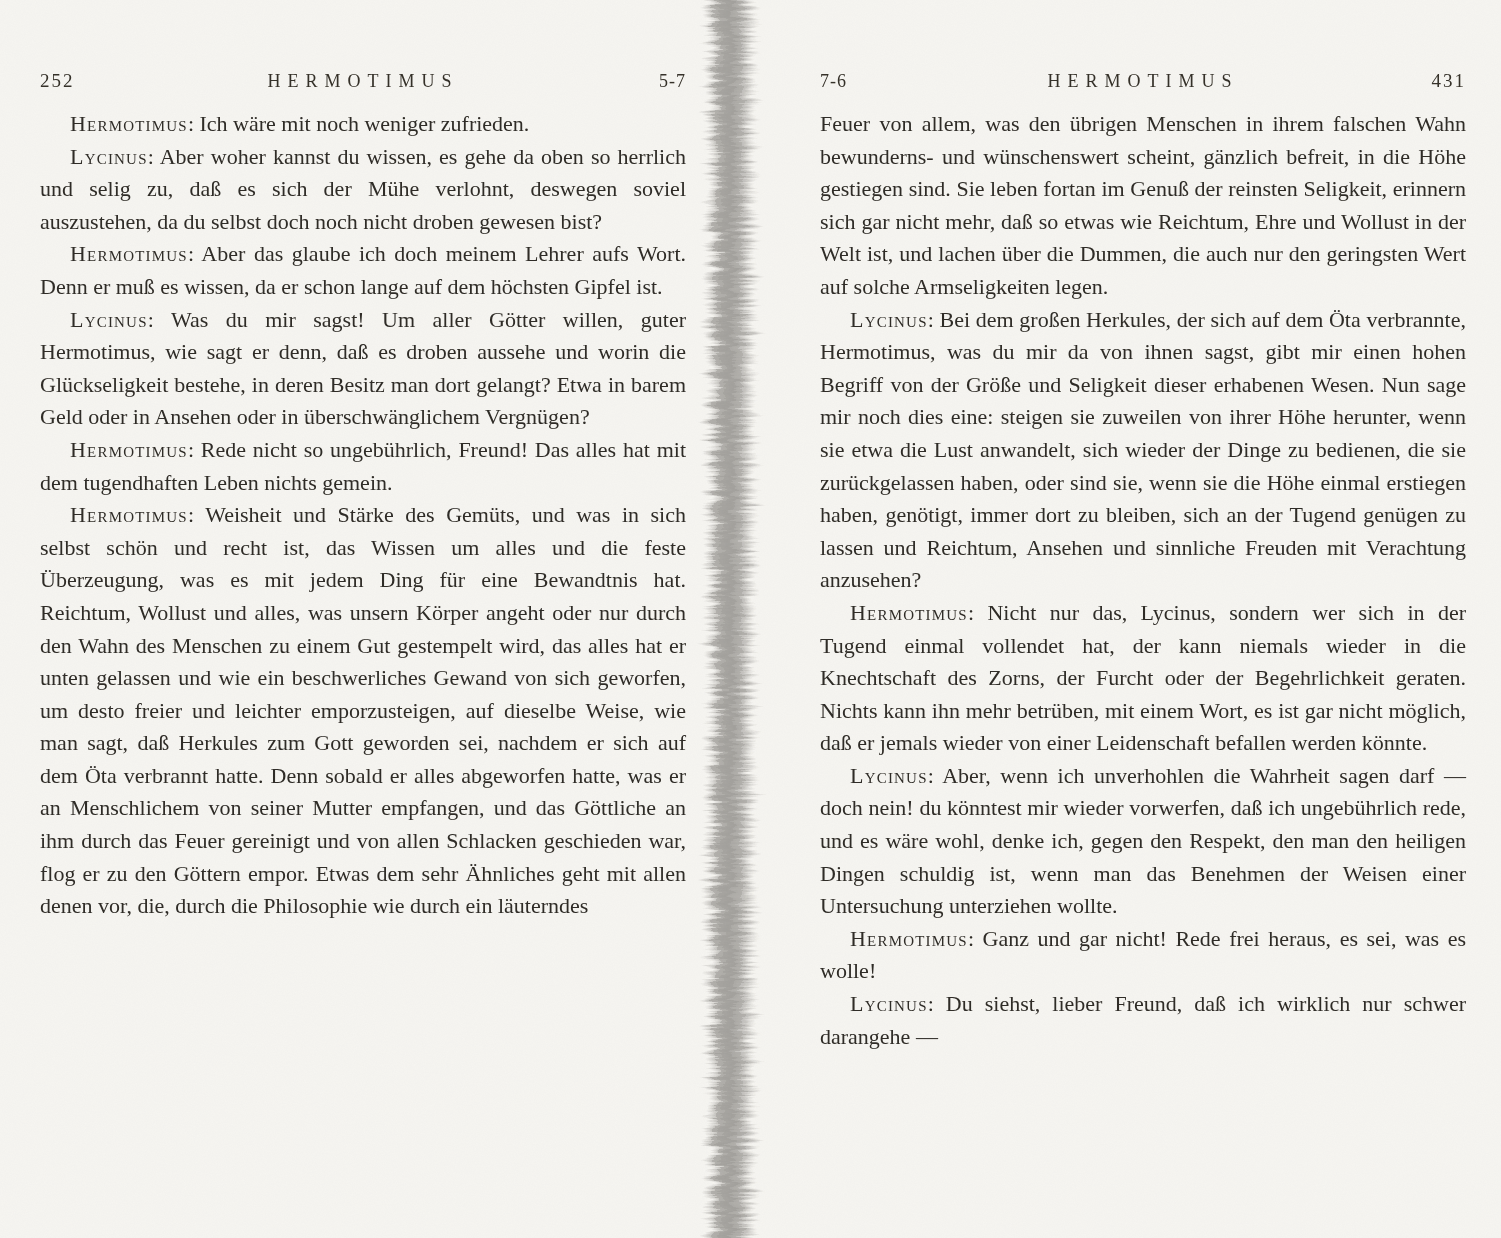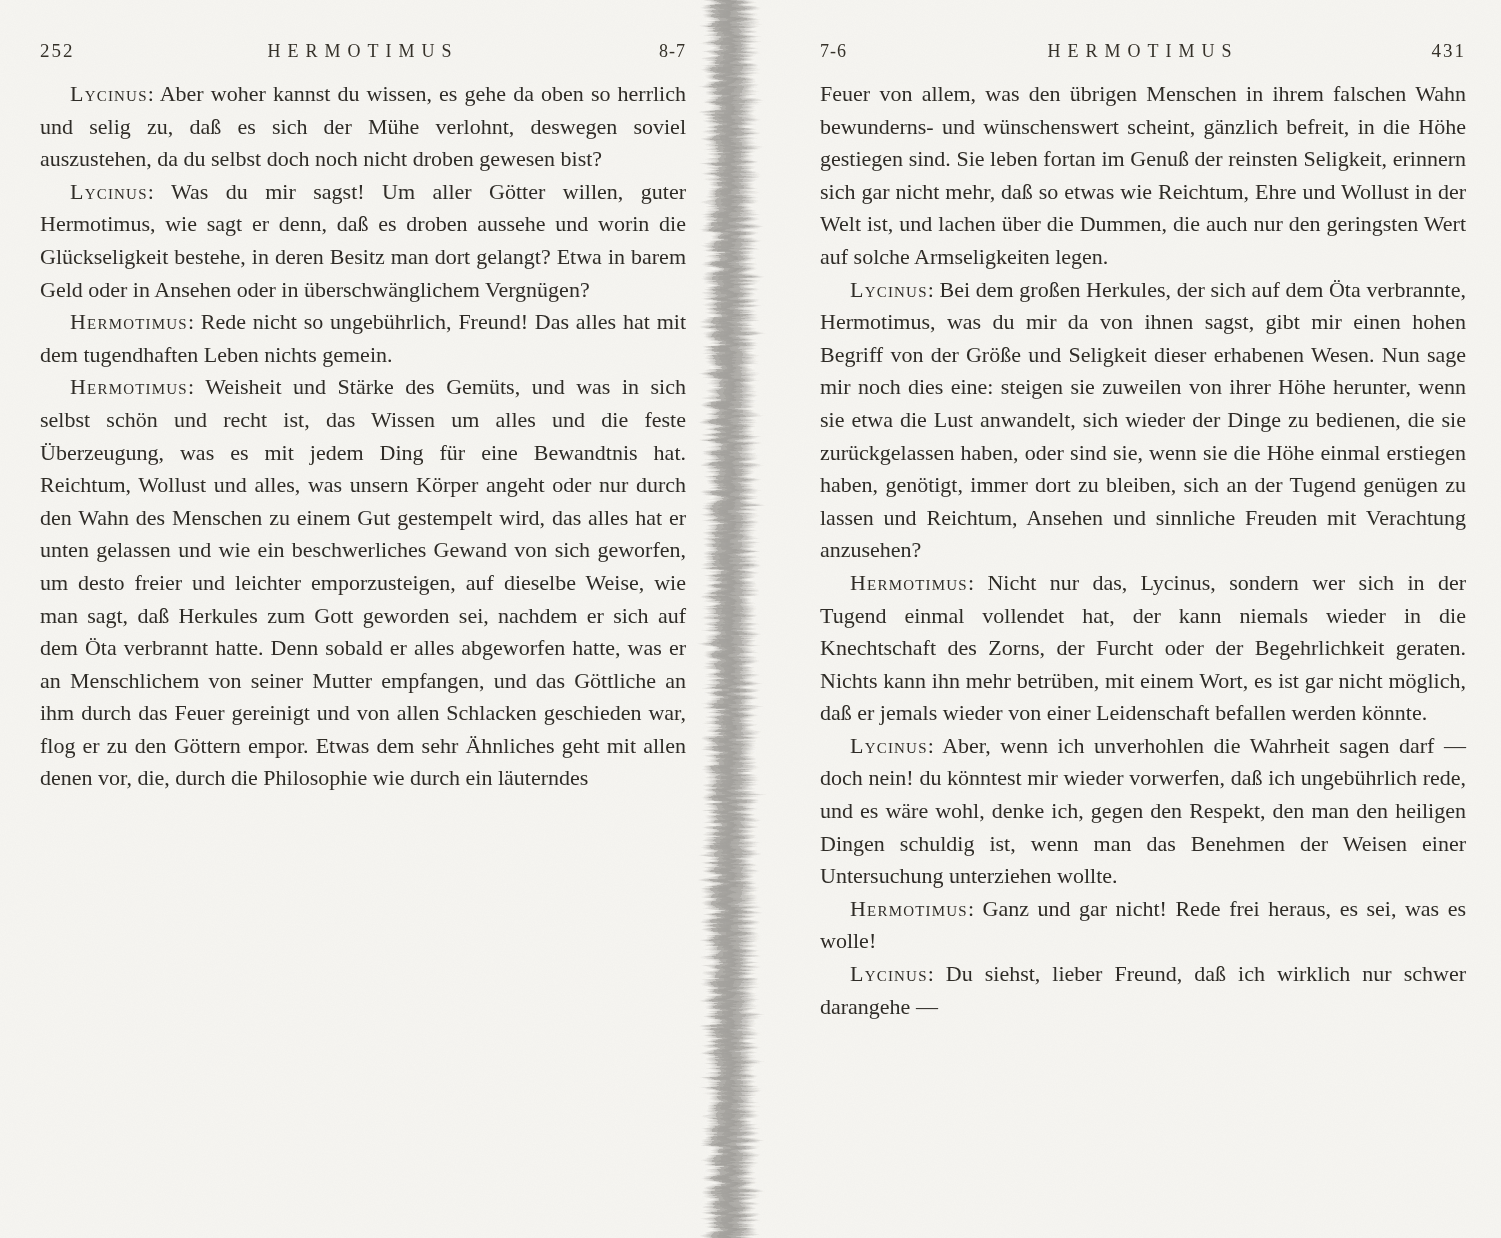--- a/index.html
+++ b/index.html
@@ -12,21 +12,21 @@
     width: 1501px;
     height: 1238px;
     background: #f6f5f1;
     overflow: hidden;
     font-family: "Liberation Serif", serif;
     color: #2e2b26;
   }
   
   .page {
     position: absolute;
-    top: 40px;
+    top: 70px;
   }
   .page-left  { left: 40px;  width: 646px; }
   .page-right { left: 820px; width: 646px; }
 
   .page-header {
     display: flex;
     align-items: baseline;
     font-size: 19px;
     margin-bottom: 16px;
     color: #343028;
@@ -75,24 +75,26 @@
 </style>
 </head>
 <body>
 
 <div class="scan">
 
   <div class="page page-left">
     <div class="page-header">
       <span class="side pagenum">252</span>
       <span class="running-title">HERMOTIMUS</span>
-      <span class="side right sectionnum">8-7</span>
+      <span class="side right sectionnum">5-7</span>
     </div>
     <div class="page-body">
+        <p class="para"><span class="speaker">Hermotimus</span>: Ich wäre mit noch weniger zufrieden.</p>
         <p class="para"><span class="speaker">Lycinus</span>: Aber woher kannst du wissen, es gehe da oben so herrlich und selig zu, daß es sich der Mühe verlohnt, deswegen soviel auszustehen, da du selbst doch noch nicht droben gewesen bist?</p>
+        <p class="para"><span class="speaker">Hermotimus</span>: Aber das glaube ich doch meinem Lehrer aufs Wort. Denn er muß es wissen, da er schon lange auf dem höchsten Gipfel ist.</p>
         <p class="para"><span class="speaker">Lycinus</span>: Was du mir sagst! Um aller Götter willen, guter Hermotimus, wie sagt er denn, daß es droben aussehe und worin die Glückseligkeit bestehe, in deren Besitz man dort gelangt? Etwa in barem Geld oder in Ansehen oder in überschwänglichem Vergnügen?</p>
         <p class="para"><span class="speaker">Hermotimus</span>: Rede nicht so ungebührlich, Freund! Das alles hat mit dem tugendhaften Leben nichts gemein.</p>
         <p class="para"><span class="speaker">Hermotimus</span>: Weisheit und Stärke des Gemüts, und was in sich selbst schön und recht ist, das Wissen um alles und die feste Überzeugung, was es mit jedem Ding für eine Bewandtnis hat. Reichtum, Wollust und alles, was unsern Körper angeht oder nur durch den Wahn des Menschen zu einem Gut gestempelt wird, das alles hat er unten gelassen und wie ein beschwerliches Gewand von sich geworfen, um desto freier und leichter emporzusteigen, auf dieselbe Weise, wie man sagt, daß Herkules zum Gott geworden sei, nachdem er sich auf dem Öta verbrannt hatte. Denn sobald er alles abgeworfen hatte, was er an Menschlichem von seiner Mutter empfangen, und das Göttliche an ihm durch das Feuer gereinigt und von allen Schlacken geschieden war, flog er zu den Göttern empor. Etwas dem sehr Ähnliches geht mit allen denen vor, die, durch die Philosophie wie durch ein läuterndes</p>
       </div>
   </div>
 
   <div class="gutter">
     <svg width="90" height="1238" viewBox="0 0 90 1238" preserveAspectRatio="none" aria-hidden="true">
       <defs>
         <filter id="rough" x="-60%" y="-5%" width="220%" height="110%">

